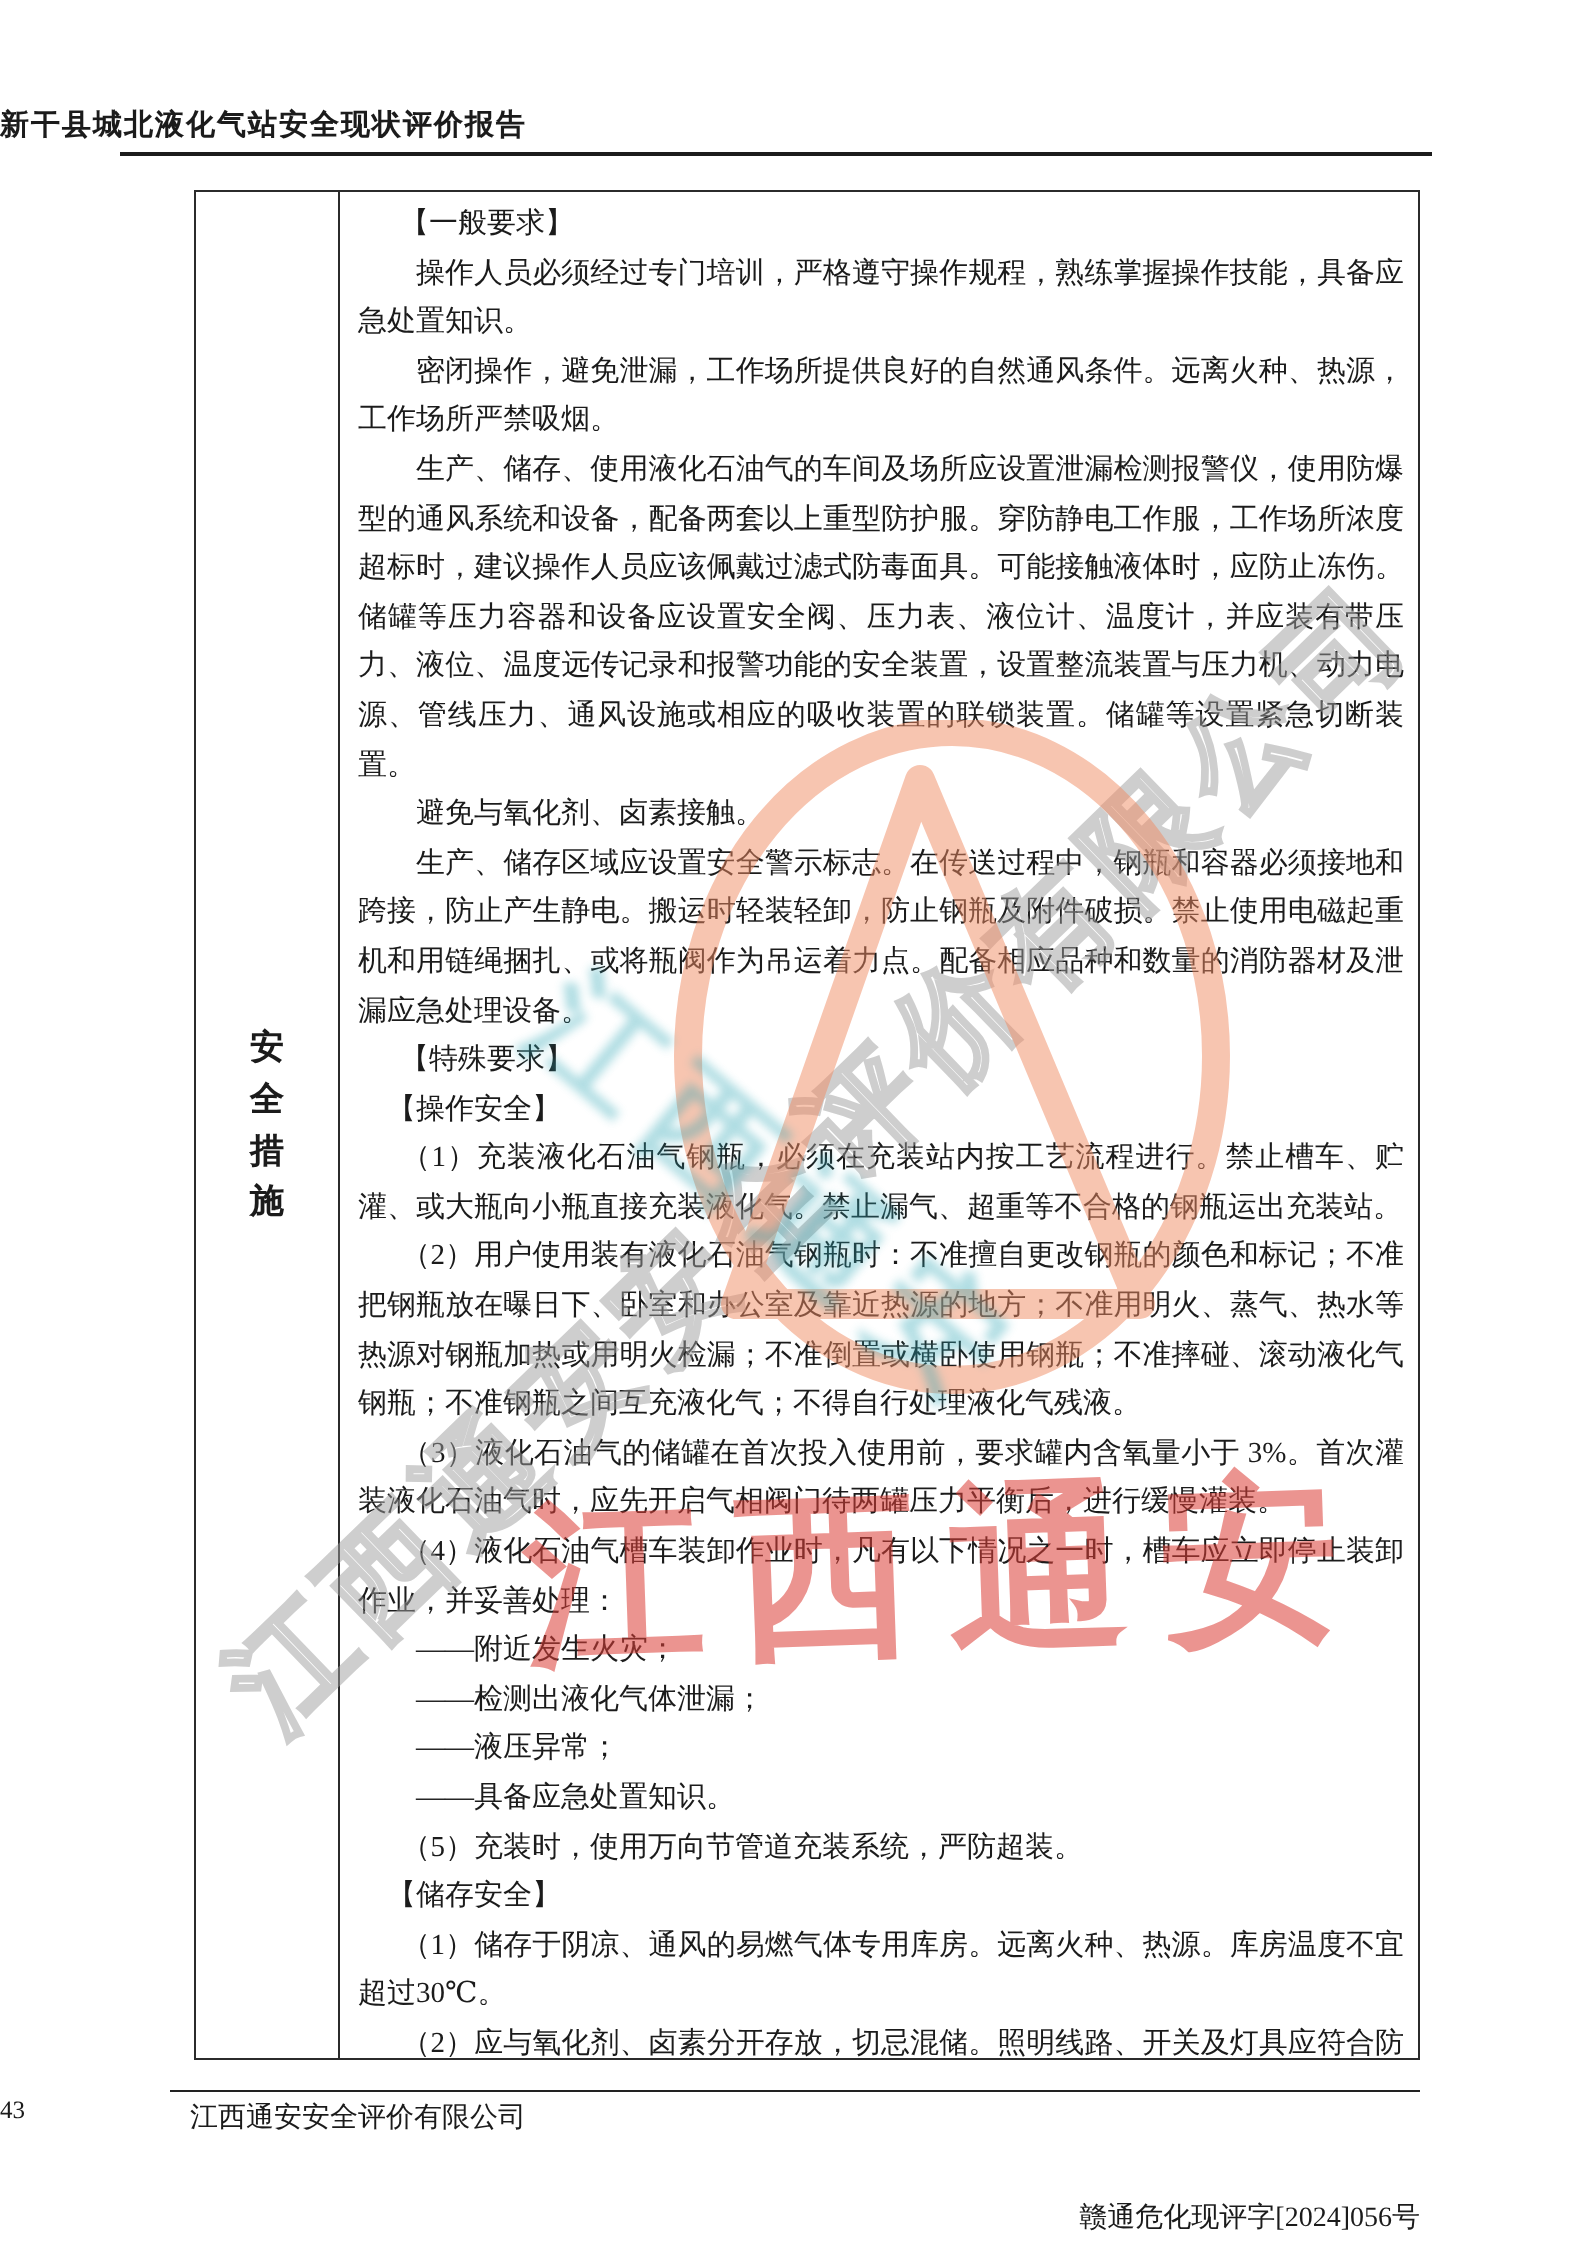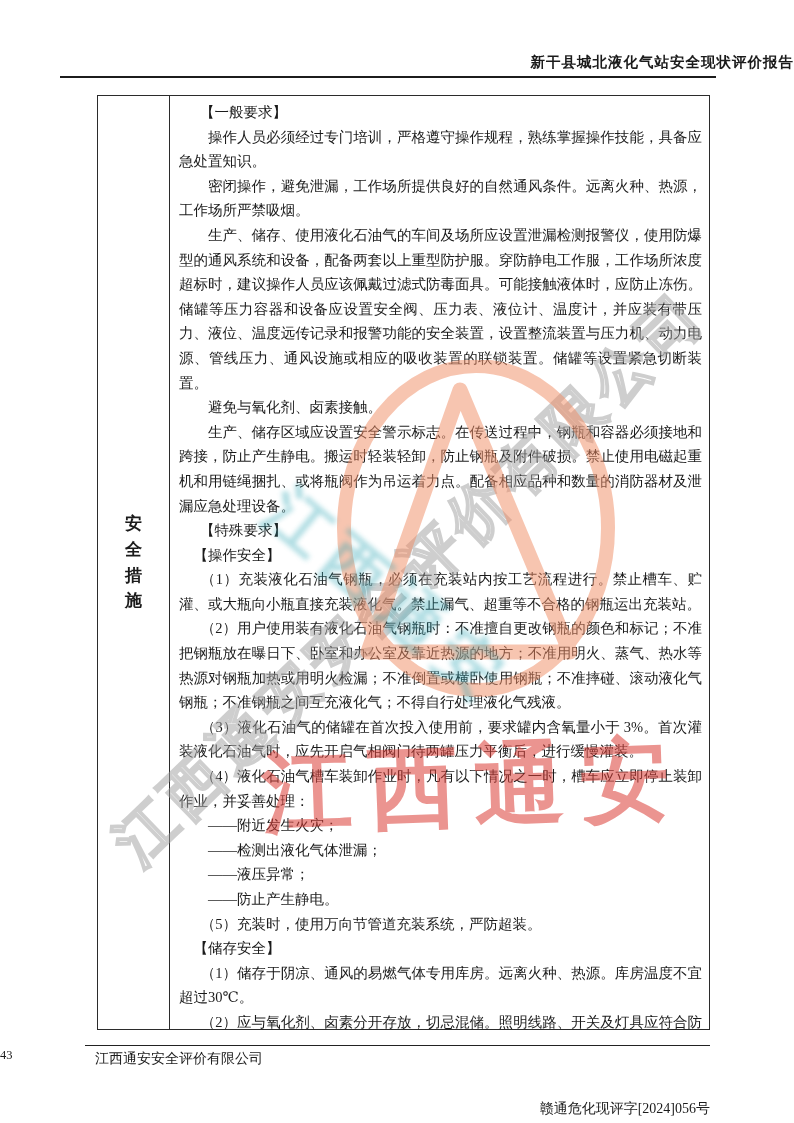--- a/index.html
+++ b/index.html
@@ -4,21 +4,21 @@
 <style>
   html,body { margin:0; padding:0; }
   body {
     width:794px; height:1123px; position:relative; background:#ffffff;
     font-family:"Liberation Serif","DejaVu Serif",serif; color:#1b1b1b;
     overflow:hidden;
   }
   
   .doc-title {
     position:absolute; top:53px; left:0; width:100%;
-    text-align:right; font-size:14.5px; font-weight:bold; letter-spacing:1px;
+    text-align:left; font-size:14.5px; font-weight:bold; letter-spacing:1px;
     z-index:2;
   }
   .header-rule {
     position:absolute; top:76px; left:60px; width:656px; height:0;
     border-top:2px solid #1c1c1c; z-index:2;
   }
   
   .doc-table {
     position:absolute; left:97px; top:95px; width:613px; height:935px;
     border:1.6px solid #2b2b2b; display:flex; z-index:2; background:transparent;
@@ -101,21 +101,21 @@
       <p class="para ind-2">生产、储存区域应设置安全警示标志。在传送过程中，钢瓶和容器必须接地和跨接，防止产生静电。搬运时轻装轻卸，防止钢瓶及附件破损。禁止使用电磁起重机和用链绳捆扎、或将瓶阀作为吊运着力点。配备相应品种和数量的消防器材及泄漏应急处理设备。</p>
       <p class="para ind-0">【特殊要求】</p>
       <p class="para ind-1">【操作安全】</p>
       <p class="para ind-15">（1）充装液化石油气钢瓶，必须在充装站内按工艺流程进行。禁止槽车、贮灌、或大瓶向小瓶直接充装液化气。禁止漏气、超重等不合格的钢瓶运出充装站。</p>
       <p class="para ind-15">（2）用户使用装有液化石油气钢瓶时：不准擅自更改钢瓶的颜色和标记；不准把钢瓶放在曝日下、卧室和办公室及靠近热源的地方；不准用明火、蒸气、热水等热源对钢瓶加热或用明火检漏；不准倒置或横卧使用钢瓶；不准摔碰、滚动液化气钢瓶；不准钢瓶之间互充液化气；不得自行处理液化气残液。</p>
       <p class="para ind-15">（3）液化石油气的储罐在首次投入使用前，要求罐内含氧量小于 3%。首次灌装液化石油气时，应先开启气相阀门待两罐压力平衡后，进行缓慢灌装。</p>
       <p class="para ind-15">（4）液化石油气槽车装卸作业时，凡有以下情况之一时，槽车应立即停止装卸作业，并妥善处理：</p>
       <p class="para ind-2">——附近发生火灾；</p>
       <p class="para ind-2">——检测出液化气体泄漏；</p>
       <p class="para ind-2">——液压异常；</p>
-      <p class="para ind-2">——防止产生静电。</p>
+      <p class="para ind-2">——具备应急处置知识。</p>
       <p class="para ind-15">（5）充装时，使用万向节管道充装系统，严防超装。</p>
       <p class="para ind-1">【储存安全】</p>
       <p class="para ind-15">（1）储存于阴凉、通风的易燃气体专用库房。远离火种、热源。库房温度不宜超过30℃。</p>
       <p class="para ind-15">（2）应与氧化剂、卤素分开存放，切忌混储。照明线路、开关及灯具应符合防爆规范，地面应采用不产生火花的材料或防静电胶垫，管道法兰之间应用导电跨接。压力表必须有技术监督部门有效的检定合格证。储罐站必须加强安全管理。站内严禁烟火。进站人员不得穿易产生静电的服装和穿带钉鞋。入站机动车辆排气管出口应有消火装置，</p>
     </div>
 </div>
 
 <div class="footer-rule"></div>
 <div class="footer-left">江西通安安全评价有限公司</div>
 <div class="footer-page">43</div>

